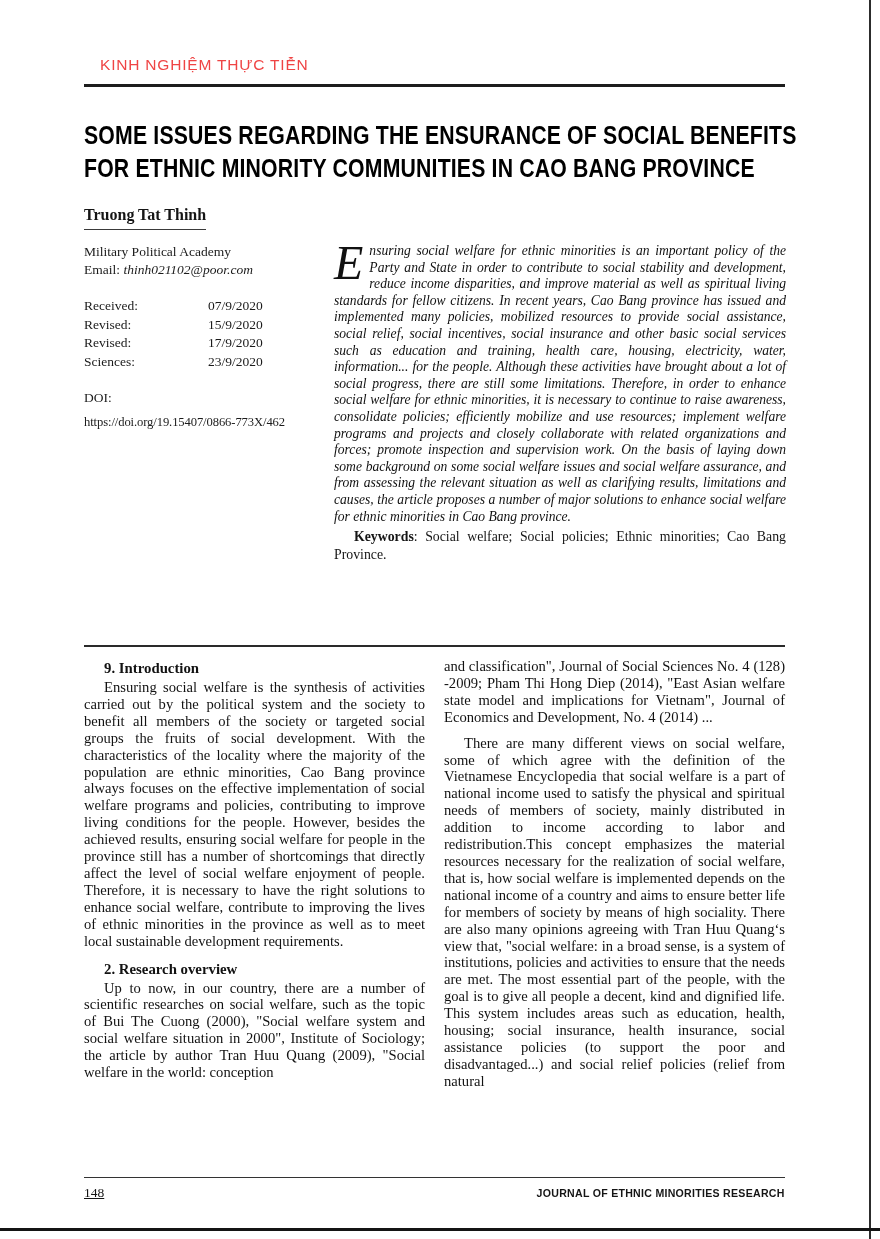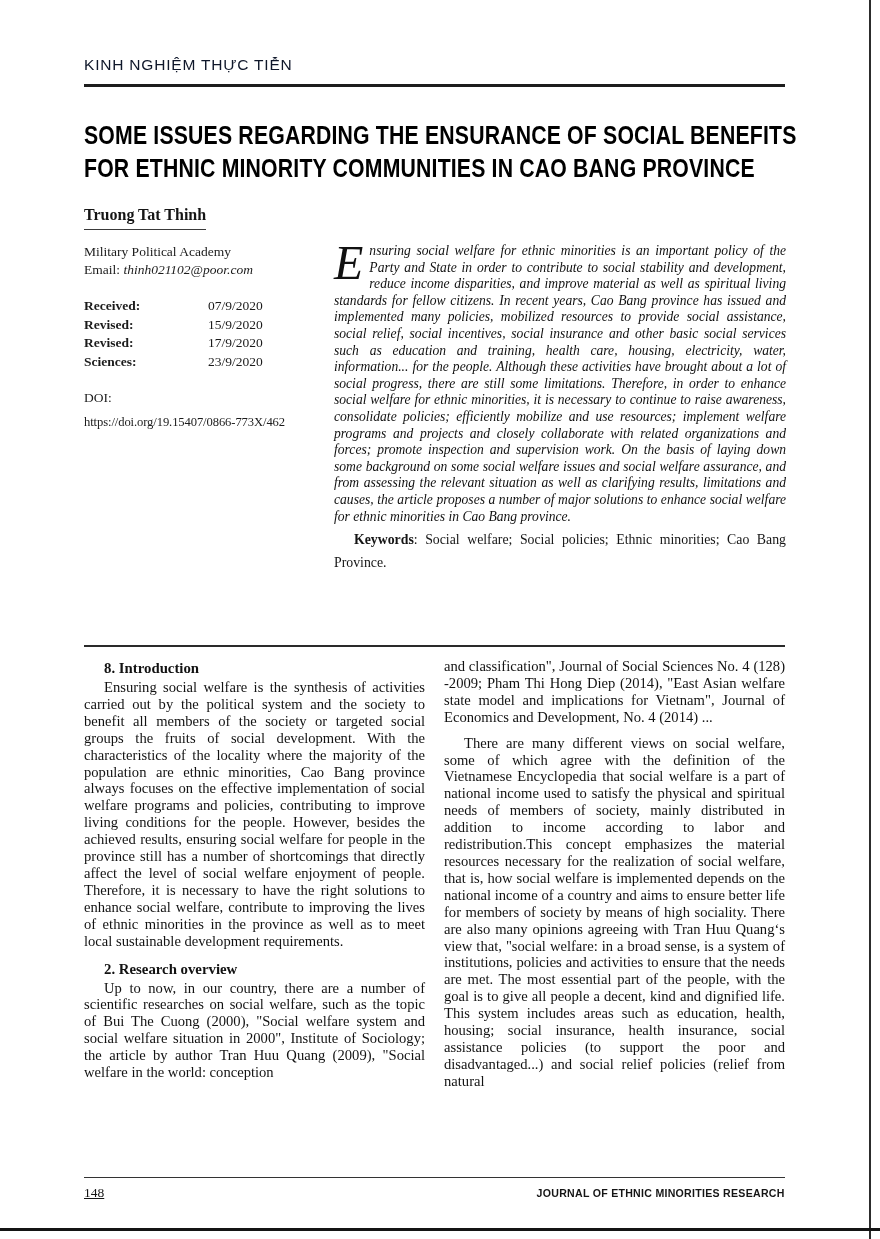--- a/index.html
+++ b/index.html
@@ -3,45 +3,45 @@
 <meta charset="utf-8">
 <style>
   * { margin:0; padding:0; box-sizing:border-box; }
   html,body { width:880px; height:1239px; overflow:hidden; }
   body { background:#f5f5f3; font-family:"Liberation Serif", serif; color:#151515; }
   .page { position:absolute; inset:0; background:#ffffff; overflow:hidden; }
 
   .scan-right  { position:absolute; left:869px; top:0; width:2px; height:1239px; background:#2c2c2c; }
   .scan-bottom { position:absolute; left:0; top:1228px; width:880px; height:3px; background:#141414; }
 
-  .running-head { position:absolute; left:84px; top:56px; font-family:"Liberation Sans", sans-serif;
-                  font-size:15.5px; letter-spacing:0.8px; color:#0f172a; }
+  .running-head { position:absolute; left:100px; top:56px; font-family:"Liberation Sans", sans-serif;
+                  font-size:15.5px; letter-spacing:0.8px; color:#ef4444; }
   .head-rule { position:absolute; left:84px; top:84px; width:701px; height:3px; background:#1d1d1d; }
 
   .title { position:absolute; left:84px; top:119px; transform:scaleX(0.85); transform-origin:0 0; }
   .title-line { white-space:nowrap; font-family:"Liberation Sans", sans-serif; font-weight:bold;
                 font-size:25px; line-height:33px; color:#000; letter-spacing:0.2px; }
 
   .author { position:absolute; left:84px; top:206px; font-size:16px; font-weight:bold;
             padding-bottom:5px; border-bottom:1.4px solid #3a3a3a; }
 
   .meta-col { position:absolute; left:84px; top:243px; width:252px; font-size:13.5px; line-height:18px; color:#1b1b1b; }
   .meta-col .affiliation { margin-bottom:0; }
   .email-row { margin-top:0; }
   .email-val { font-style:italic; }
   .dates { margin-top:18px; }
   .date-row { display:flex; line-height:18.6px; }
-  .date-row .dl { width:124px;font-weight:bold; }
+  .date-row .dl { width:124px; }
   .doi-label { margin-top:18px; }
   .doi-url { margin-top:6px; font-size:12.6px; letter-spacing:-0.1px; }
 
   .abstract-col { position:absolute; left:334px; top:243px; width:452px; }
   .abstract-text { font-style:italic; font-size:13.6px; line-height:16.6px; text-align:justify; color:#111; }
   .dropcap { float:left; font-size:48px; line-height:33px; padding:3px 6px 0 0; font-style:italic; }
-  .keywords { margin-top:3px; font-size:13.8px; line-height:23px; text-align:justify; text-indent:20px; }
+  .keywords { margin-top:3px; font-size:13.8px; line-height:18px; text-align:justify; text-indent:20px; }
   .keywords b { font-weight:bold; }
 
   .divider { position:absolute; left:84px; top:645px; width:701px; height:1.5px; background:#2a2a2a; }
 
   .col { position:absolute; top:658px; width:341px; font-size:14.6px; line-height:16.9px;
          text-align:justify; color:#121212; }
   .col-left  { left:84px; }
   .col-right { left:444px; }
   .sec-h { font-size:14.8px; font-weight:bold; text-indent:20px; text-align:left;
            margin:1px 0 2px 0; line-height:18px; }
@@ -100,21 +100,21 @@
   </div>
 
   <div class="abstract-col">
     <p class="abstract-text"><span class="dropcap">E</span><span>nsuring social welfare for ethnic minorities is an important policy of the Party and State in order to contribute to social stability and development, reduce income disparities, and improve material as well as spiritual living standards for fellow citizens. In recent years, Cao Bang province has issued and implemented many policies, mobilized resources to provide social assistance, social relief, social incentives, social insurance and other basic social services such as education and training, health care, housing, electricity, water, information... for the people. Although these activities have brought about a lot of social progress, there are still some limitations. Therefore, in order to enhance social welfare for ethnic minorities, it is necessary to continue to raise awareness, consolidate policies; efficiently mobilize and use resources; implement welfare programs and projects and closely collaborate with related organizations and forces; promote inspection and supervision work. On the basis of laying down some background on some social welfare issues and social welfare assurance, and from assessing the relevant situation as well as clarifying results, limitations and causes, the article proposes a number of major solutions to enhance social welfare for ethnic minorities in Cao Bang province.</span></p>
     <p class="keywords"><b>Keywords</b><span>: Social welfare; Social policies; Ethnic minorities; Cao Bang Province.</span></p>
   </div>
 
   <div class="divider"></div>
 
   <div class="col col-left">
-    <h3 class="sec-h">8. Introduction</h3>
+    <h3 class="sec-h">9. Introduction</h3>
     <p class="para">Ensuring social welfare is the synthesis of activities carried out by the political system and the society to benefit all members of the society or targeted social groups the fruits of social development. With the characteristics of the locality where the majority of the population are ethnic minorities, Cao Bang province always focuses on the effective implementation of social welfare programs and policies, contributing to improve living conditions for the people. However, besides the achieved results, ensuring social welfare for people in the province still has a number of shortcomings that directly affect the level of social welfare enjoyment of people. Therefore, it is necessary to have the right solutions to enhance social welfare, contribute to improving the lives of ethnic minorities in the province as well as to meet local sustainable development requirements.</p>
     <h3 class="sec-h second">2. Research overview</h3>
     <p class="para">Up to now, in our country, there are a number of scientific researches on social welfare, such as the topic of Bui The Cuong (2000), "Social welfare system and social welfare situation in 2000", Institute of Sociology; the article by author Tran Huu Quang (2009), "Social welfare in the world: conception</p>
   </div>
 
   <div class="col col-right">
     <p class="para no-indent">and classification", Journal of Social Sciences No. 4 (128) -2009; Pham Thi Hong Diep (2014), "East Asian welfare state model and implications for Vietnam", Journal of Economics and Development, No. 4 (2014) ...</p>
     <p class="para gap">There are many different views on social welfare, some of which agree with the definition of the Vietnamese Encyclopedia that social welfare is a part of national income used to satisfy the physical and spiritual needs of members of society, mainly distributed in addition to income according to labor and redistribution.This concept emphasizes the material resources necessary for the realization of social welfare, that is, how social welfare is implemented depends on the national income of a country and aims to ensure better life for members of society by means of high sociality. There are also many opinions agreeing with Tran Huu Quang‘s view that, "social welfare: in a broad sense, is a system of institutions, policies and activities to ensure that the needs are met. The most essential part of the people, with the goal is to give all people a decent, kind and dignified life. This system includes areas such as education, health, housing; social insurance, health insurance, social assistance policies (to support the poor and disadvantaged...) and social relief policies (relief from natural</p>
   </div>
 

